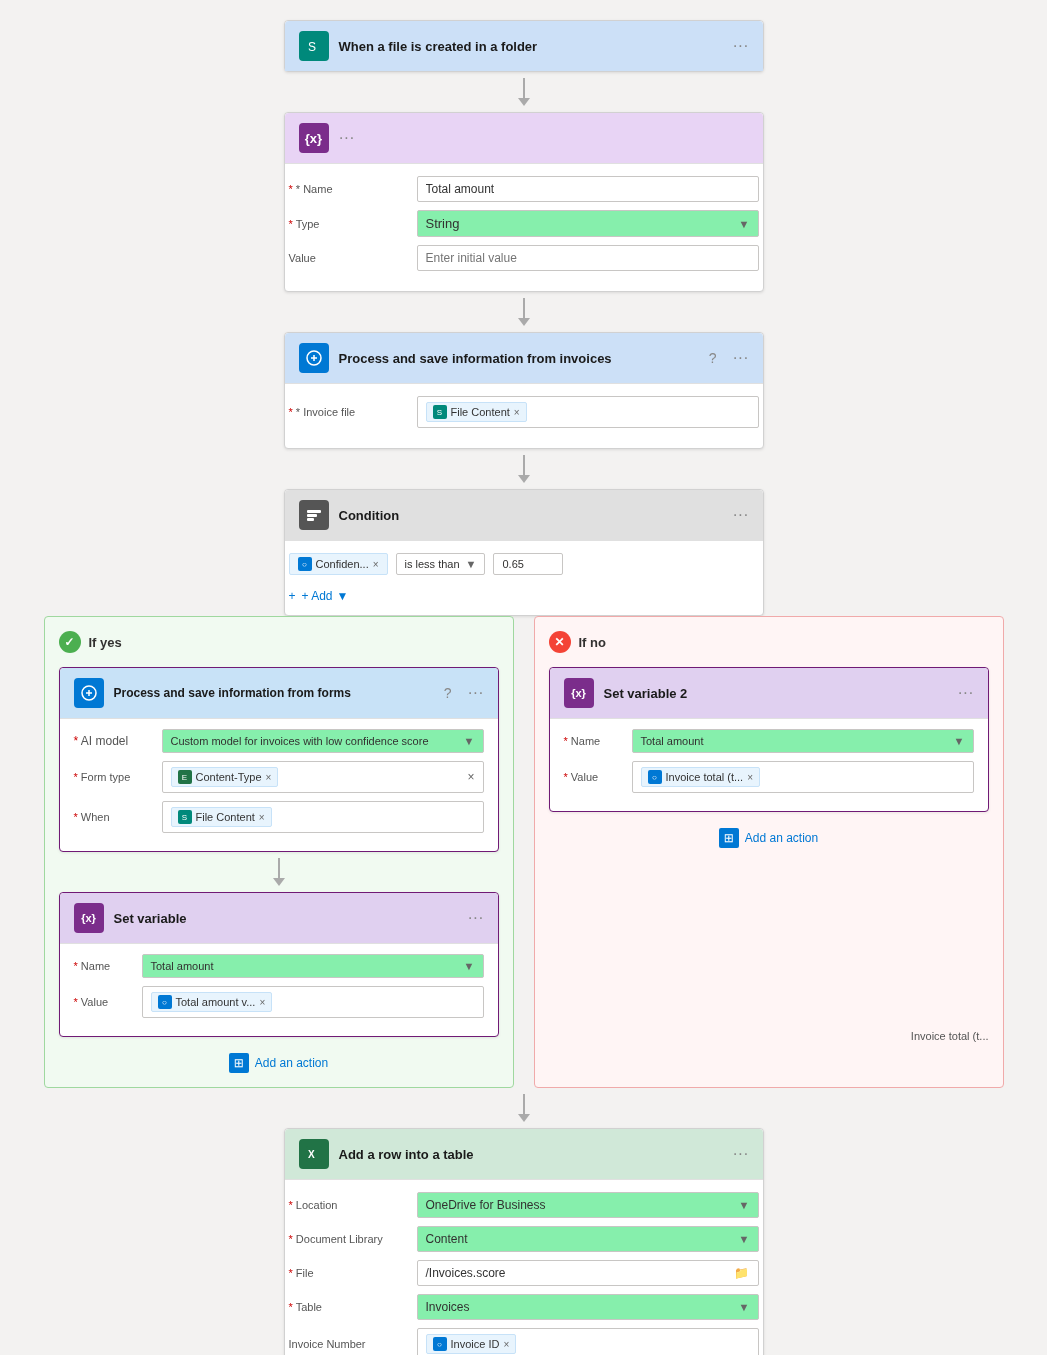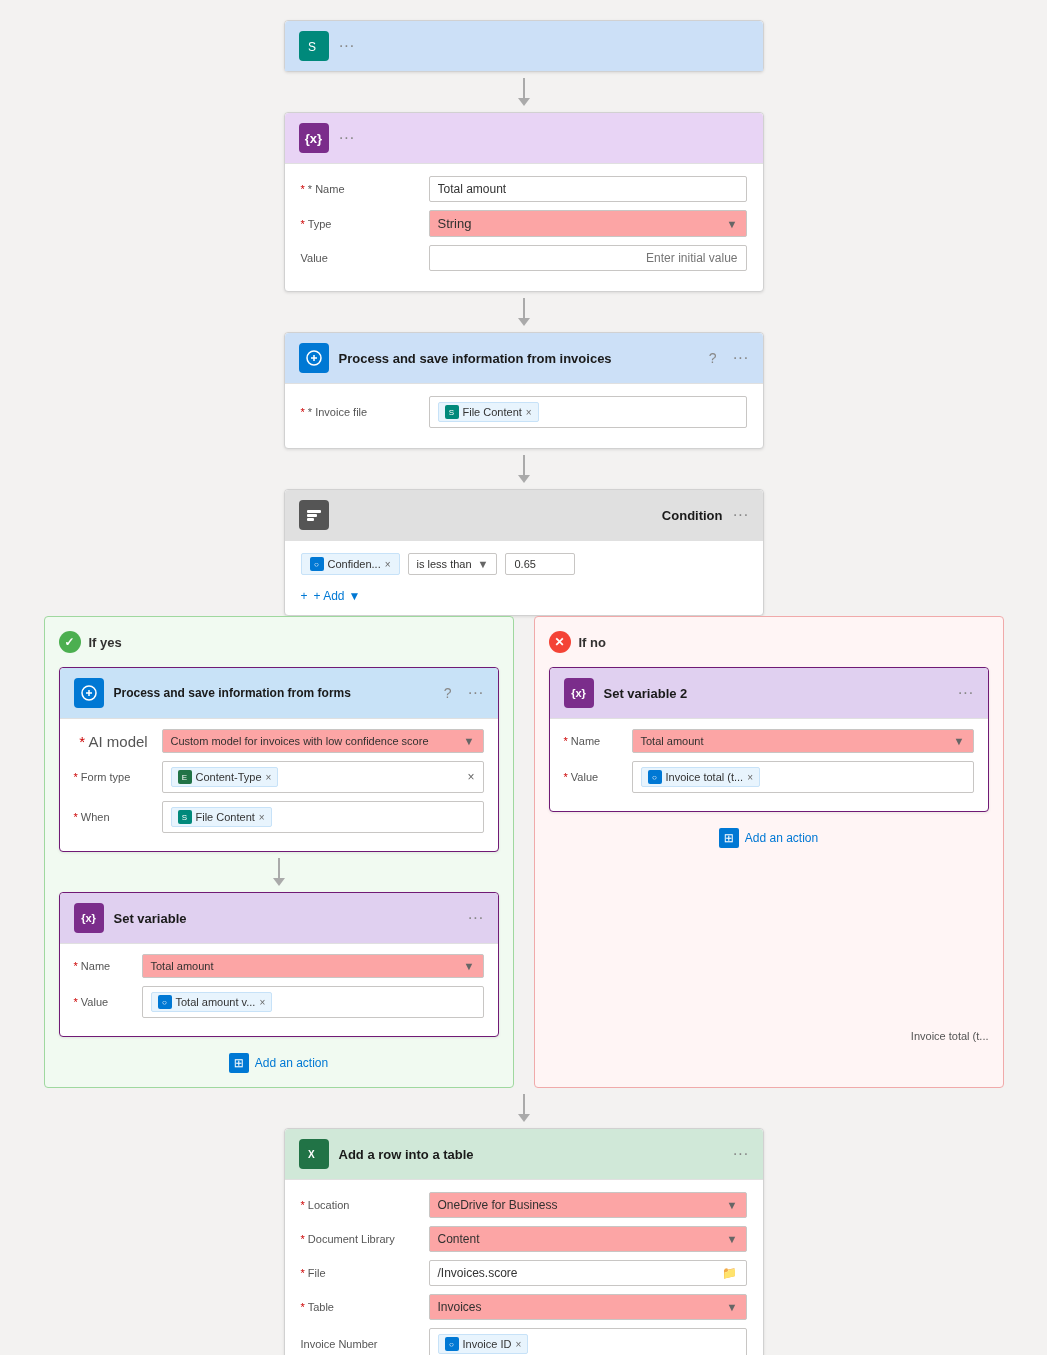--- a/index.html
+++ b/index.html
@@ -32,21 +32,21 @@
     .card-header {
       display: flex;
       align-items: center;
       padding: 10px 14px;
       gap: 10px;
       border-radius: 4px 4px 0 0;
     }
 
     .card-header.blue { background: #cce0f7; }
     .card-header.purple { background: #e8d4f5; }
-    .card-header.gray { background: #e0e0e0; text-align: right; }
+    .card-header.gray { background: #e0e0e0; }
 
     .card-icon {
       width: 30px;
       height: 30px;
       border-radius: 4px;
       display: flex;
       align-items: center;
       justify-content: center;
       color: white;
       font-size: 14px;
@@ -72,21 +72,21 @@
       font-size: 14px;
     }
 
     .card-more {
       color: #888;
       font-size: 16px;
       cursor: pointer;
     }
 
     .card-body {
-      padding: 12px 16px;
+      padding: 12px 4px;
       border-top: 1px solid #e0e0e0;
     }
 
     .field-row {
       display: flex;
       align-items: center;
       margin-bottom: 8px;
       gap: 8px;
     }
 
@@ -112,21 +112,21 @@
       color: #333;
     }
 
     .field-input-select {
       display: flex;
       align-items: center;
       justify-content: space-between;
       border: 1px solid #c8c6c4;
       border-radius: 2px;
       padding: 5px 8px;
-      background: #fca5a5;
+      background: #86efac;
       flex: 1;
     }
 
     .chevron { font-size: 11px; color: #666; }
 
     
     .arrow-connector {
       display: flex;
       flex-direction: column;
       align-items: center;
@@ -339,20 +339,21 @@
 
 <div class="flow-container">
 
   <div class="card">
     <div class="card-header blue">
       <div class="card-icon icon-teal">
         <svg width="16" height="16" viewBox="0 0 16 16" fill="white">
           <text x="2" y="13" font-size="12">S</text>
         </svg>
       </div>
+      <span class="card-title">When a file is created in a folder</span>
       <span class="card-more">···</span>
     </div>
   </div>
 
   <div class="arrow-connector">
     <div class="arrow-line"></div>
     <div class="arrow-head"></div>
   </div>
 
   <div class="card">
@@ -369,21 +370,21 @@
       </div>
       <div class="field-row">
         <span class="field-label required" style="font-size:11px;">Type</span>
         <div class="field-input-select">
           <span>String</span>
           <span class="chevron">▼</span>
         </div>
       </div>
       <div class="field-row">
         <span class="field-label" style="font-size:11px;">Value</span>
-        <input class="field-input" type="text" placeholder="Enter initial value" style="flex: 1 1 0%; text-align: right;">
+        <input class="field-input" type="text" placeholder="Enter initial value" style="flex: 1 1 0%;">
       </div>
     </div>
   </div>
 
   <div class="arrow-connector">
     <div class="arrow-line"></div>
     <div class="arrow-head"></div>
   </div>
 
   <div class="card">
@@ -467,21 +468,21 @@
               <circle cx="9" cy="9" r="7" stroke="white" stroke-width="1.5" fill="none"></circle>
               <path d="M6 9h6M9 6v6" stroke="white" stroke-width="1.5"></path>
             </svg>
           </div>
           <span class="card-title" style="font-size:12px;">Process and save information from forms</span>
           <span class="card-help">?</span>
           <span class="card-more">···</span>
         </div>
         <div class="card-body">
           <div class="field-row">
-            <span class="field-label required" style="font-size:15px; width:80px;text-align:center;">AI model</span>
+            <span class="field-label required" style="font-size:12px; width:80px;">AI model</span>
             <div class="field-input-select" style="font-size:11px;">
               <span>Custom model for invoices with low confidence score</span>
               <span class="chevron">▼</span>
             </div>
           </div>
           <div class="field-row">
             <span class="field-label required" style="font-size:11px; width:80px;">Form type</span>
             <div class="field-input" style="flex:1; display:flex; align-items:center; justify-content:space-between;">
               <span class="tag">
                 <span class="tag-icon icon-green" style="font-size:8px; background:#217346;">E</span>

